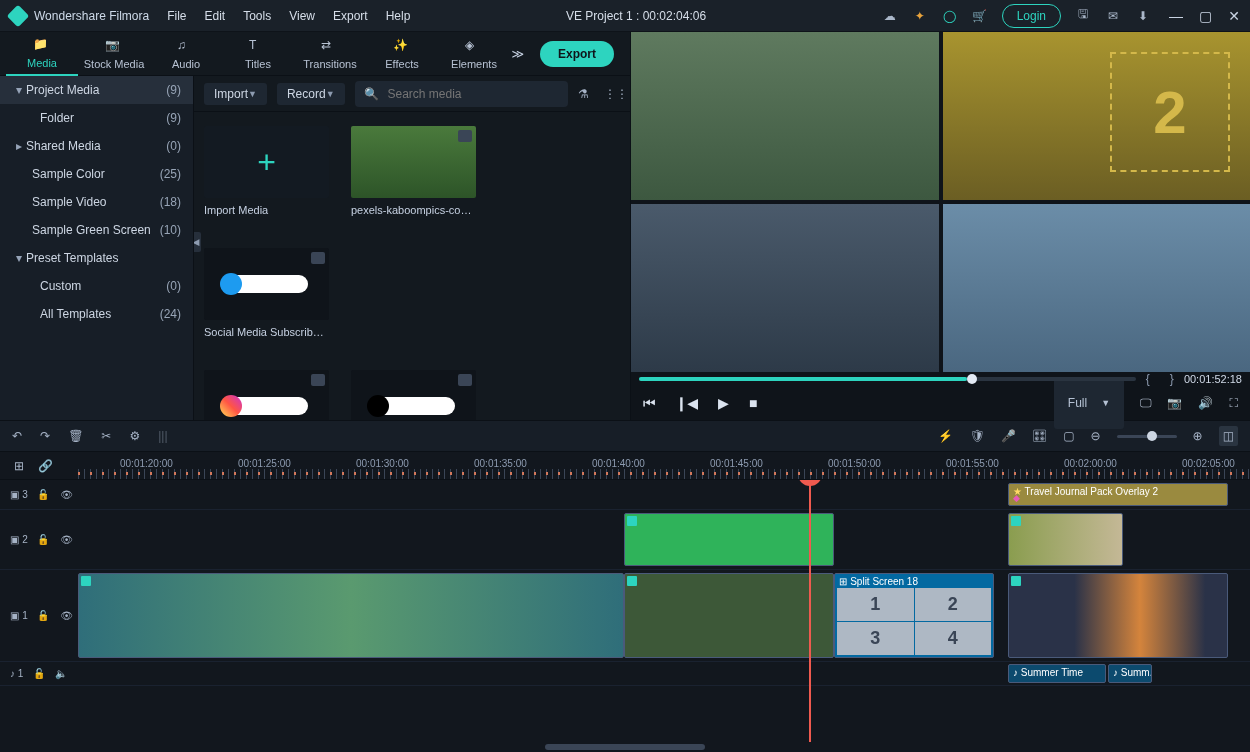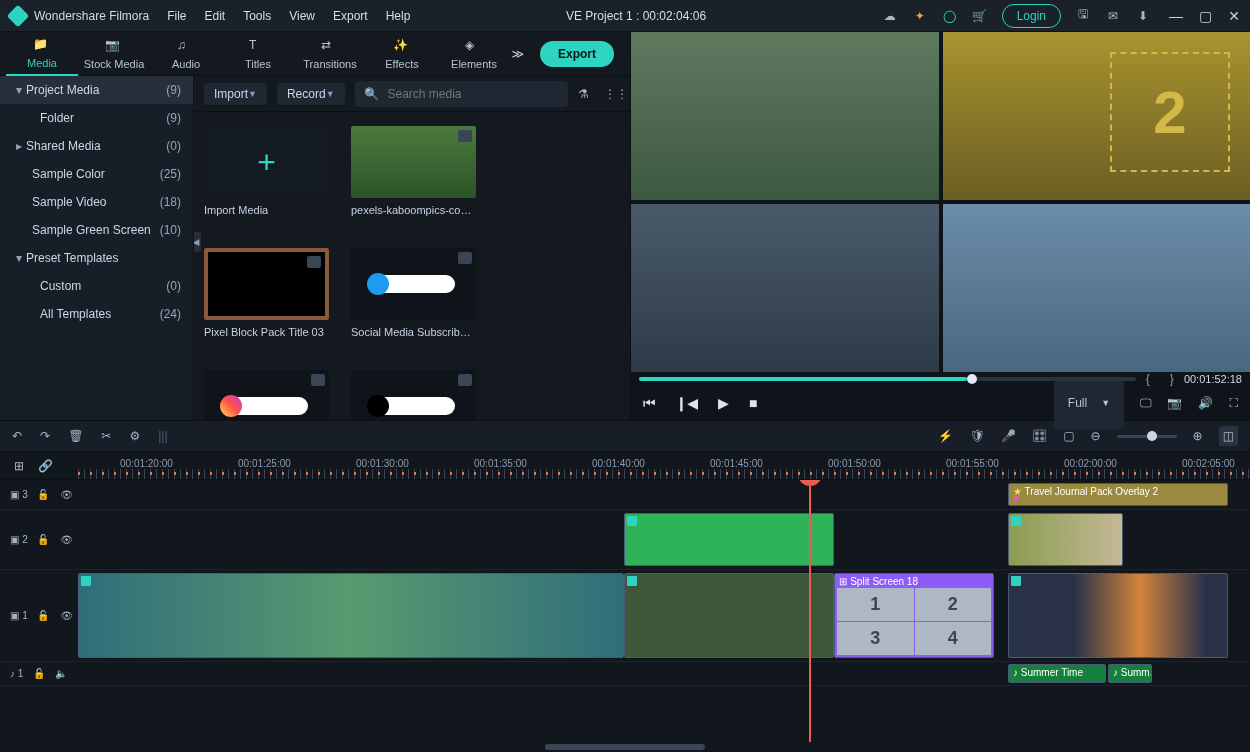--- a/index.html
+++ b/index.html
@@ -95,22 +95,22 @@
 .th-v{height:60px}
 .th-b{height:30px}
 .th-a{height:24px}
 
 .clip{position:absolute;top:3px;bottom:3px;border:1px solid #4a5a7a;border-radius:2px;overflow:hidden}
 .clip-olive{background:#9a8a3f}
 .clip-green{background:#2fb35a}
 .clip-forest{background:#3d5838}
 .clip-sunset{background:linear-gradient(90deg,#2a3248 30%,#d4843c 60%,#2a3248 90%)}
 .clip-aqua{background:linear-gradient(90deg,#2f6e7a,#5a9a6f,#2f6e7a)}
-.clip-audio{background:#15803d;top:2px;bottom:2px}
-.clip-ss{background:#8b5cf6}
+.clip-audio{background:#0c4a6e;top:2px;bottom:2px}
+.clip-ss{background:#0369a1}
 .clip-flamingo{background:linear-gradient(90deg,#8a9d4f,#c4b896)}
 .clip-title{position:absolute;top:2px;left:4px;font-size:10px;color:#fff;white-space:nowrap}
 .clip-pi{position:absolute;top:2px;left:2px;width:10px;height:10px;background:#2dd4bf;border-radius:1px}
 .ss-grid{display:grid;grid-template-columns:1fr 1fr;grid-template-rows:1fr 1fr;position:absolute;inset:14px 2px 2px 2px;gap:1px}
 .ss-cell{background:#aeb8c4;color:#3a4556;display:flex;align-items:center;justify-content:center;font-size:18px;font-weight:600}
 
 .playhead{position:absolute;top:0;bottom:0;width:2px;background:#ef5a4f;left:809px;z-index:5}
 .ph-head{position:absolute;top:-18px;left:-11px;width:24px;height:24px;background:#ef5a4f;border-radius:50%;display:flex;align-items:center;justify-content:center;color:#fff}
 
 .hscroll{height:10px;background:#12171e;display:flex;align-items:center;justify-content:center}
@@ -255,26 +255,20 @@
               </div>
             <div class="media-label">Import Media</div>
           </div>
           <div class="media-card">
             <div class="thumb" style="background:linear-gradient(#4a7a3c,#2d5428)">
                 <span class="badge"></span>
               </div>
             <div class="media-label">pexels-kaboompics-com-...</div>
           </div>
           <div style="width:100%;height:0"></div>
-          <div class="media-card">
-            <div class="thumb" style="border:4px solid #8a5a3c;background:#000">
-                <span class="badge"></span>
-              </div>
-            <div class="media-label">Pixel Block Pack Title 03</div>
-          </div>
           <div class="media-card">
             <div class="thumb">
                 <span class="badge"></span>
                 <div class="pill">
                   <div class="circ" style="background:#1d9bf0"></div>
                 </div>
               </div>
             <div class="media-label">Social Media Subscribe P...</div>
           </div>
           <div style="width:100%;height:0"></div>

